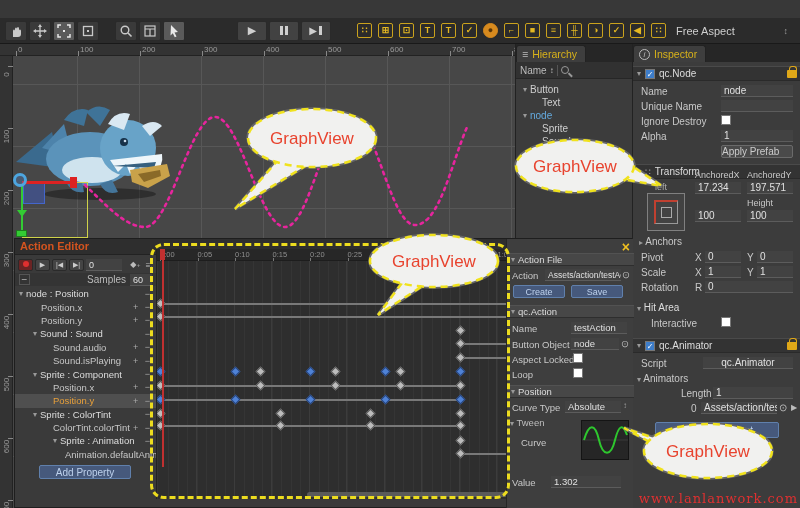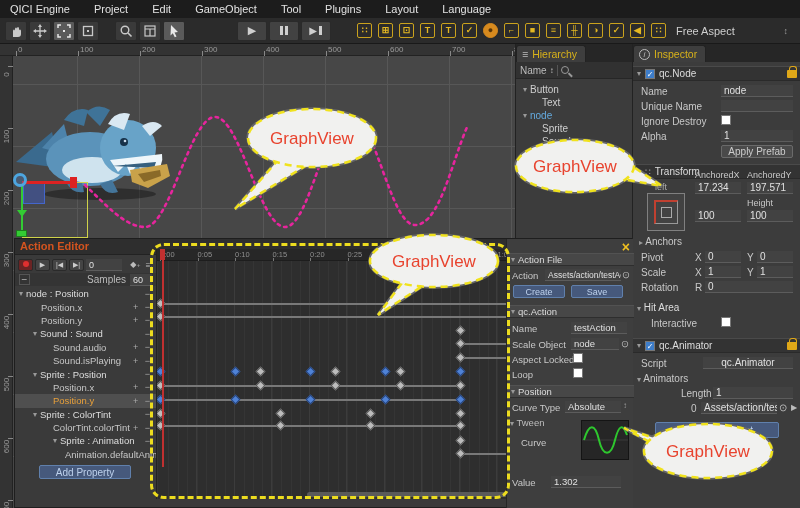--- a/index.html
+++ b/index.html
@@ -77,21 +77,21 @@
               display:flex; align-items:center; gap:4px; padding:0 4px; color:#ddd; }
   .fold { color:#999; font-size:8px; }
   .chk { width:10px; height:10px; background:#fff; border:1px solid #777; }
   .chk.on { background:#3d7dca; color:#fff; font-size:8px; line-height:10px; text-align:center; }
   .lock { margin-left:auto; width:10px; height:8px; background:#e0a818; border-radius:1px; position:relative; }
   .lock::before { content:""; position:absolute; left:2px; top:-4px; width:6px; height:5px;
                   border:1.5px solid #e0a818; border-bottom:none; border-radius:3px 3px 0 0; }
   .fld { background:#424242; border-bottom:1px solid #5c5c5c; color:#e0e0e0; padding:0 3px;
          height:12px; line-height:12px; overflow:hidden; white-space:nowrap; }
   .ibtn { background:#4a4a4a; border:1px solid #6a6a6a; border-radius:2px; color:#ccc;
-          text-align:center; }
+          }
   .bluebtn { background:#46597c; border:1px solid #6080ac; border-radius:2px; color:#bdd1ec;
              text-align:center; }
   .icirc { width:11px; height:11px; border:1px solid #bbb; border-radius:50%; color:#bbb;
            font-size:8px; line-height:10px; text-align:center; font-style:italic; }
 
   
   #action-editor { position:absolute; left:14px; top:238px; width:618px; height:270px;
                    background:#3a3a3a; border:1px solid #1e1e1e; z-index:20; }
   #ae-title { position:absolute; left:0; top:0; width:618px; height:16px; background:#2e2e2e;
               border-bottom:1px solid #222; color:#d3541f; font-size:11px; font-weight:bold;
@@ -144,30 +144,20 @@
   #ae-close { position:absolute; right:3px; top:0px; color:#f0c020; font-size:14px; font-weight:bold; z-index:7; }
 
   #watermark { position:absolute; right:2px; bottom:2px; z-index:60; color:#e03030;
                font-family:"DejaVu Serif", serif; font-size:13px; letter-spacing:1px; }
 </style>
 </head>
 <body>
 
 <div id="app">
 
-  <div id="menubar">
-      <div class="menu-item">QICI Engine</div>
-      <div class="menu-item">Project</div>
-      <div class="menu-item">Edit</div>
-      <div class="menu-item">GameObject</div>
-      <div class="menu-item">Tool</div>
-      <div class="menu-item">Plugins</div>
-      <div class="menu-item">Layout</div>
-      <div class="menu-item">Language</div>
-    </div>
 
   <div id="toolbar">
     <div style="width:4px"></div>
     <div class="tool-btn">
       <svg width="14" height="14" viewBox="0 0 14 14">
           <path d="M4 13 L4 7 Q4 5.5 5 5.5 Q6 5.5 6 7 L6 5 Q6 3.5 7 3.5 Q8 3.5 8 5 L8 4.5 Q8 3 9 3 Q10 3 10 4.5 L10 6.5 Q10 5.5 11 5.5 Q12 5.5 12 7 L12 10 Q12 13 9 13 Z" fill="#c9c9c9"></path>
         </svg>
     </div>
     <div class="tool-btn">
       <svg width="14" height="14" viewBox="0 0 14 14">
@@ -471,21 +461,21 @@
         <div class="prop-row" style="padding-left: 38px;">
           <span>Sound.audio</span>
           <div class="prop-ctl">+ −</div>
         </div>
         <div class="prop-row" style="padding-left: 38px; gap: 8px;">
           <span>Sound.isPlaying</span>
           <div class="prop-ctl">+ −</div>
         </div>
         <div class="prop-row group" style="padding-left: 18px;">
           <div class="arrow" style="color: rgb(153, 153, 153); font-size: 8px; margin-right: 3px;">▾</div>
-          <span>Sprite : Position</span>
+          <span>Sprite : Component</span>
           <div class="prop-ctl">−</div>
         </div>
         <div class="prop-row" style="padding-left: 38px;">
           <span>Position.x</span>
           <div class="prop-ctl">+ −</div>
         </div>
         <div class="prop-row selected" style="padding-left: 38px;">
           <span>Position.y</span>
           <div class="prop-ctl">+ −</div>
         </div>
@@ -594,21 +584,21 @@
       <div style="position:absolute; left:115px; top:30px; color:#bbb;">⊙</div>
       <div class="bluebtn" style="position:absolute; left:6px; top:46px; width:52px; height:13px; line-height:12px; font-size:9px;">Create</div>
       <div class="bluebtn" style="position:absolute; left:64px; top:46px; width:52px; height:13px; line-height:12px; font-size:9px;">Save</div>
 
       <div class="aer-head" style="top:66px;">
         <span class="fold">▾</span>
           <span>qc.Action</span>
       </div>
       <div style="position:absolute; left:5px; top:84px;">Name</div>
       <div class="fld" style="position:absolute; left:64px; top:83px; width:56px;">testAction</div>
-      <div style="position:absolute; left:5px; top:100px;">Scale Object</div>
+      <div style="position:absolute; left:5px; top:100px;">Button Object</div>
       <div class="fld" style="position:absolute; left:64px; top:99px; width:48px;">node</div>
       <div style="position:absolute; left:114px; top:99px; color:#bbb;">⊙</div>
       <div style="position:absolute; left:5px; top:115px;">Aspect Locked</div>
       <div class="chk" style="position:absolute; left:66px; top:114px;"></div>
       <div style="position:absolute; left:5px; top:130px;">Loop</div>
       <div class="chk" style="position:absolute; left:66px; top:129px;"></div>
 
       <div class="aer-head" style="top:146px;">
         <span class="fold">▾</span>
           <span>Position</span>
@@ -651,13 +641,14 @@
     <text x="76" y="34" text-anchor="middle">GraphView</text>
   </svg>
   <svg class="bubble" style="left:620px; top:418px;" width="158" height="64" viewBox="0 0 158 64">
     <path d="M40 22 L4 10 L52 36 Z" fill="#f1f1ef" stroke="#666" stroke-width="3.5"></path>
     <ellipse cx="88" cy="33" rx="64" ry="27" fill="#f1f1ef" stroke="#666" stroke-width="3.5"></ellipse>
     <path d="M40 22 L4 10 L52 36 Z" fill="#f1f1ef" stroke="#f0e21c" stroke-width="2.5" stroke-dasharray="7 5"></path>
     <ellipse cx="88" cy="33" rx="64" ry="27" fill="#f1f1ef" stroke="#f0e21c" stroke-width="2.5" stroke-dasharray="7 5"></ellipse>
     <text x="88" y="39" text-anchor="middle">GraphView</text>
   </svg>
 
+  <div id="watermark">www.lanlanwork.com</div>
 </div>
 
 </body></html>

